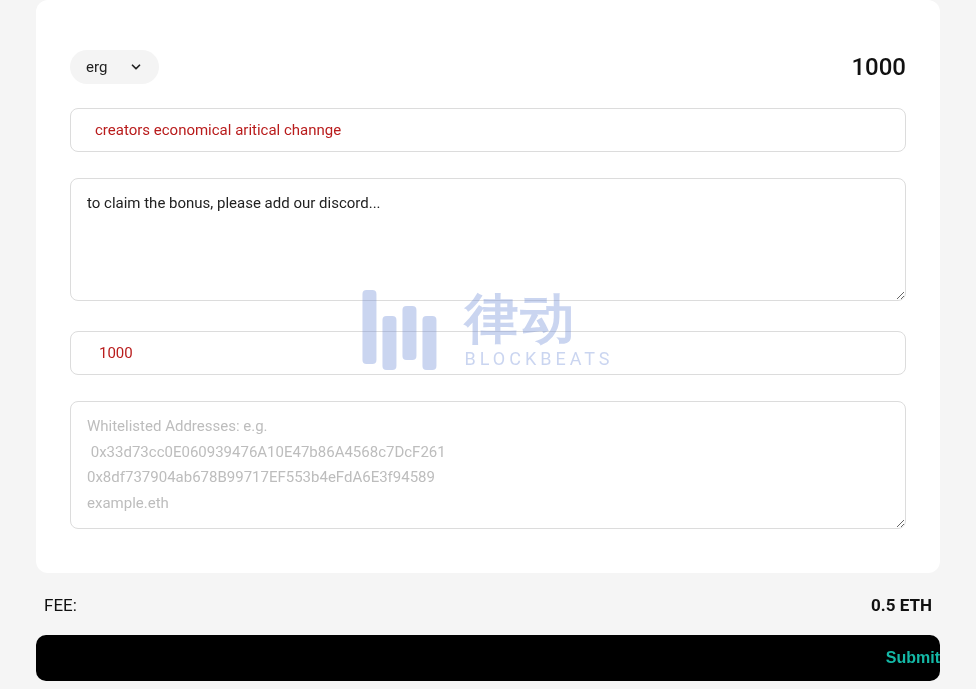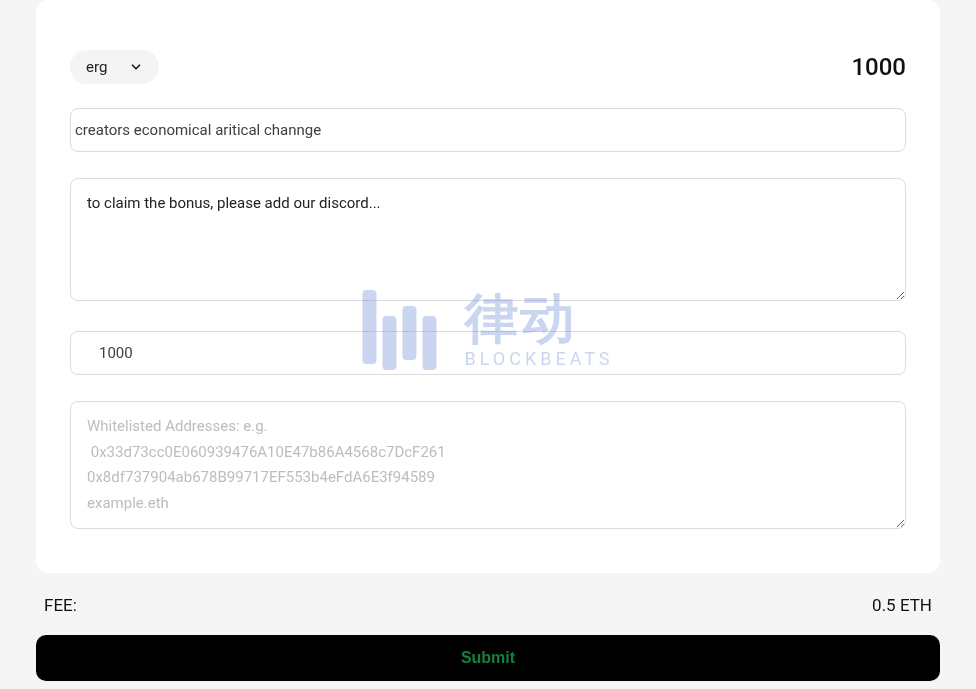--- a/index.html
+++ b/index.html
@@ -44,24 +44,24 @@
     }
     .balance {
       font-size: 24px;
       font-weight: 500;
       color: #111;
     }
     .input-text {
       width: 100%;
       border: 1px solid #dcdcdc;
       border-radius: 8px;
-      padding: 12px 4px;
+      padding: 12px 24px;
       font-size: 15px;
       font-family: inherit;
-      color: #404040;
+      color: #b91c1c;
       outline: none;
       margin-bottom: 26px;
     }
     .input-text::placeholder {
       color: #bdbdbd;
     }
     .textarea {
       width: 100%;
       border: 1px solid #dcdcdc;
       border-radius: 8px;
@@ -90,35 +90,36 @@
     .fee-row {
       display: flex;
       justify-content: space-between;
       align-items: flex-end;
       padding: 0 44px;
       margin-top: 22px;
       font-size: 17px;
       color: #111;
     }
     .fee-value {
-      font-weight: 400;
+      font-weight: 700;
       padding-left: 25px;
     }
     .submit-btn {
       display: block;
       margin: 20px 36px 16px 36px;
       width: calc(100% - 72px);
       background: #000000;
-      color: #15803d;
+      color: #14b8a6;
       border: none;
       border-radius: 10px;
       padding: 14px 0;
       font-size: 16px;
       font-weight: 600;
       cursor: pointer;
+      text-align: right;
     }
     .watermark {
       position: absolute;
       top: 290px;
       left: 50%;
       transform: translateX(-50%);
       display: flex;
       align-items: center;
       gap: 28px;
       opacity: 0.35;

